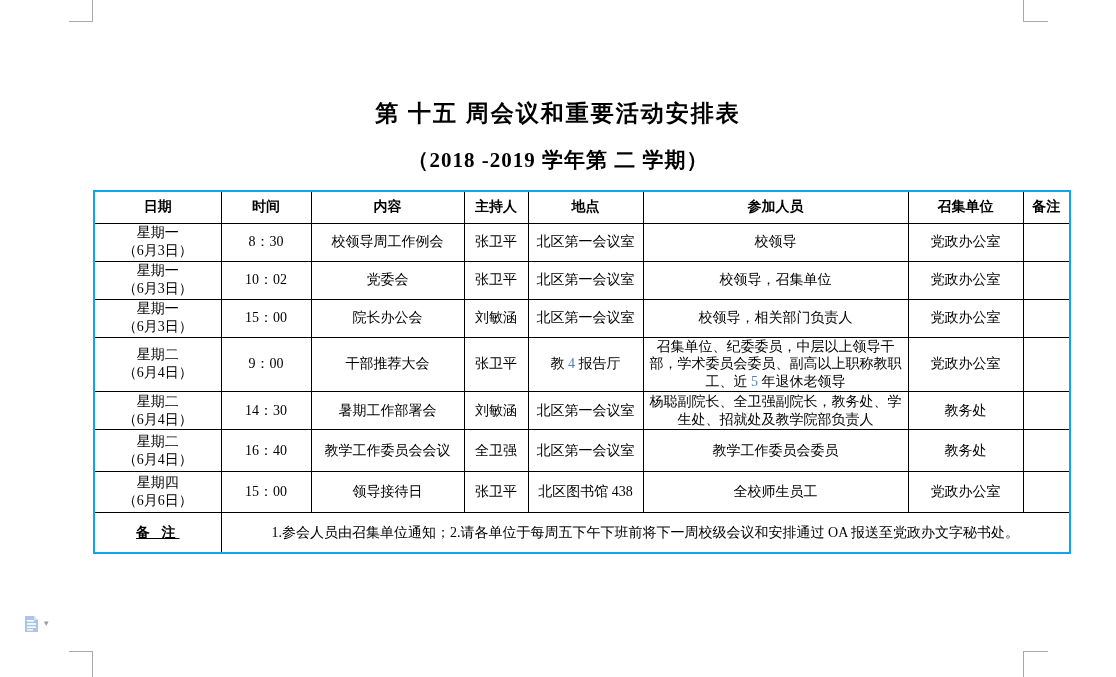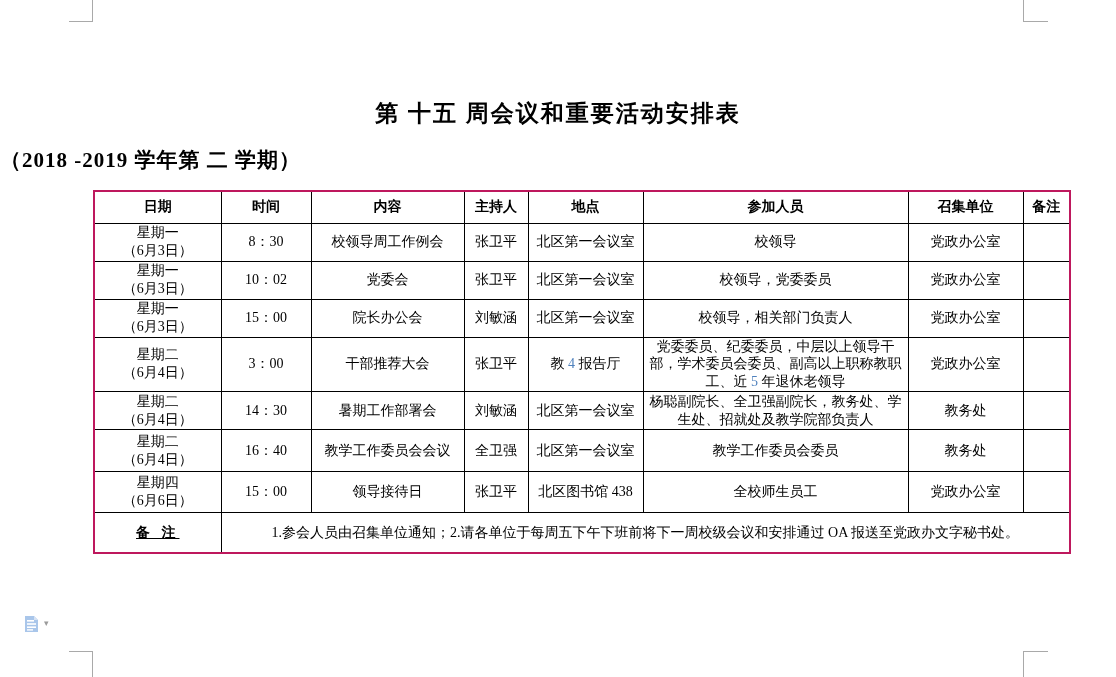--- a/index.html
+++ b/index.html
@@ -8,28 +8,28 @@
     background:#ffffff;
     font-family:"Liberation Serif","DejaVu Serif",serif;
     color:#000;
   }
   
   .page-title{
     position:absolute;top:99px;left:0;width:1116px;text-align:center;
     font-size:23px;font-weight:bold;letter-spacing:2px;line-height:30px;
   }
   .page-subtitle{
-    position:absolute;top:145px;left:0;width:1116px;
+    position:absolute;top:145px;left:0;width:1116px;text-align:center;
     font-size:21px;font-weight:bold;letter-spacing:1px;line-height:30px;
   }
   
   table.schedule{
     position:absolute;left:93px;top:190px;
     border-collapse:collapse;table-layout:fixed;
-    border:2px solid #be185d;
+    border:2px solid #0ea5e9;
   }
   .schedule th,.schedule td{
     border:1px solid #000;
     text-align:center;vertical-align:middle;
     font-size:14px;line-height:1.28;
     padding:0 2px;overflow:hidden;
   }
   .schedule th{font-weight:bold;}
   tr.h32{height:32px} tr.h38{height:38px} tr.h54{height:54px}
   tr.h42{height:42px} tr.h49{height:49px} tr.h41{height:41px} tr.h40{height:40px}
@@ -100,21 +100,21 @@
 
   <tr class="h38">
     <td>
       <div>星期一</div>
       <div>（6月3日）</div>
     </td>
     <td>10：02</td>
     <td>党委会</td>
     <td>张卫平</td>
     <td>北区第一会议室</td>
-    <td>校领导，党委委员</td>
+    <td>校领导，召集单位</td>
     <td>党政办公室</td>
     <td></td>
   </tr>
 
   <tr class="h38">
     <td>
       <div>星期一</div>
       <div>（6月3日）</div>
     </td>
     <td>15：00</td>
@@ -124,25 +124,25 @@
     <td>校领导，相关部门负责人</td>
     <td>党政办公室</td>
     <td></td>
   </tr>
 
   <tr class="h54">
     <td>
       <div>星期二</div>
       <div>（6月4日）</div>
     </td>
-    <td>3：00</td>
+    <td>9：00</td>
     <td>干部推荐大会</td>
     <td>张卫平</td>
     <td><span>教 </span><span class="num-blue">4</span><span> 报告厅</span></td>
-    <td><span>党委委员、纪委委员，中层以上领导干部，学术委员会委员、副高以上职称教职工、近 </span><span class="num-blue">5</span><span> 年退休老领导</span></td>
+    <td><span>召集单位、纪委委员，中层以上领导干部，学术委员会委员、副高以上职称教职工、近 </span><span class="num-blue">5</span><span> 年退休老领导</span></td>
     <td>党政办公室</td>
     <td></td>
   </tr>
 
   <tr class="h38">
     <td>
       <div>星期二</div>
       <div>（6月4日）</div>
     </td>
     <td>14：30</td>

